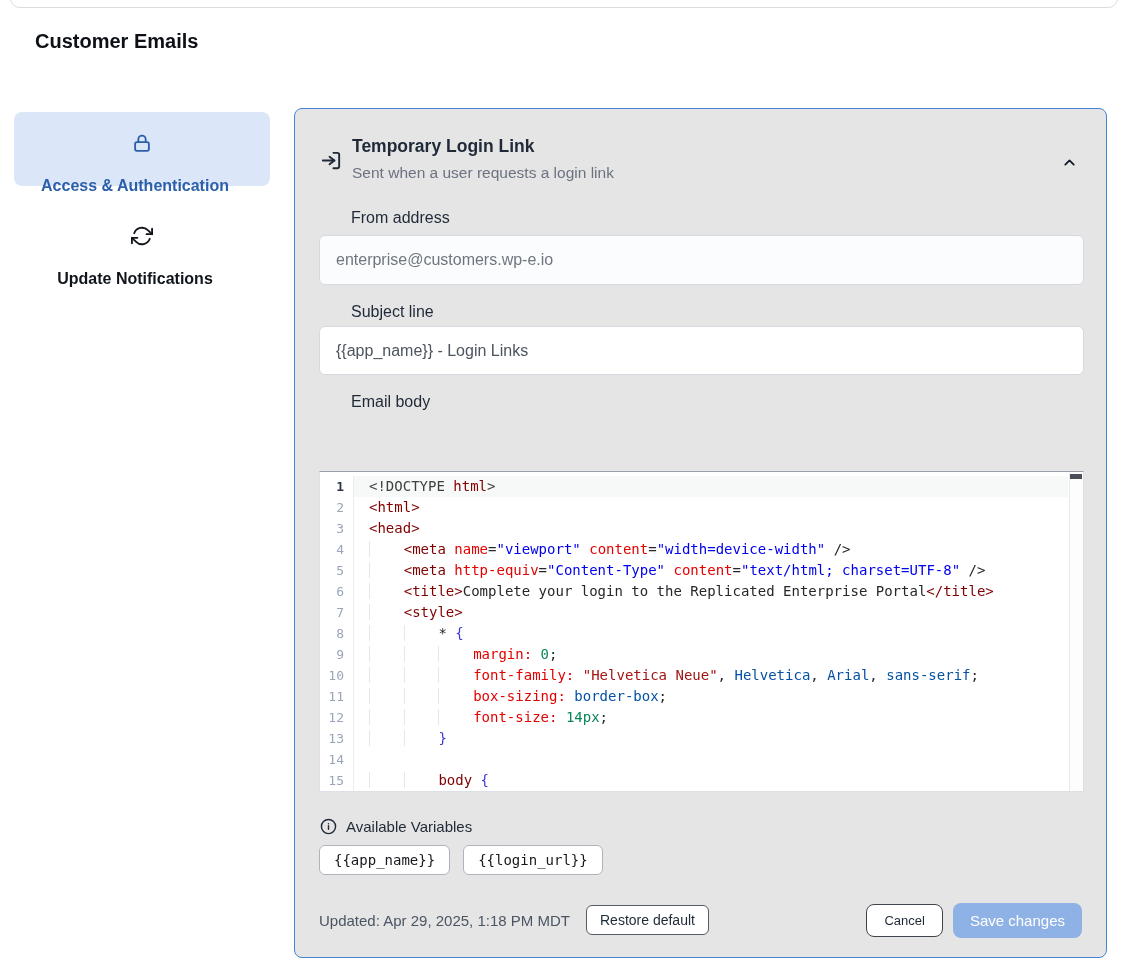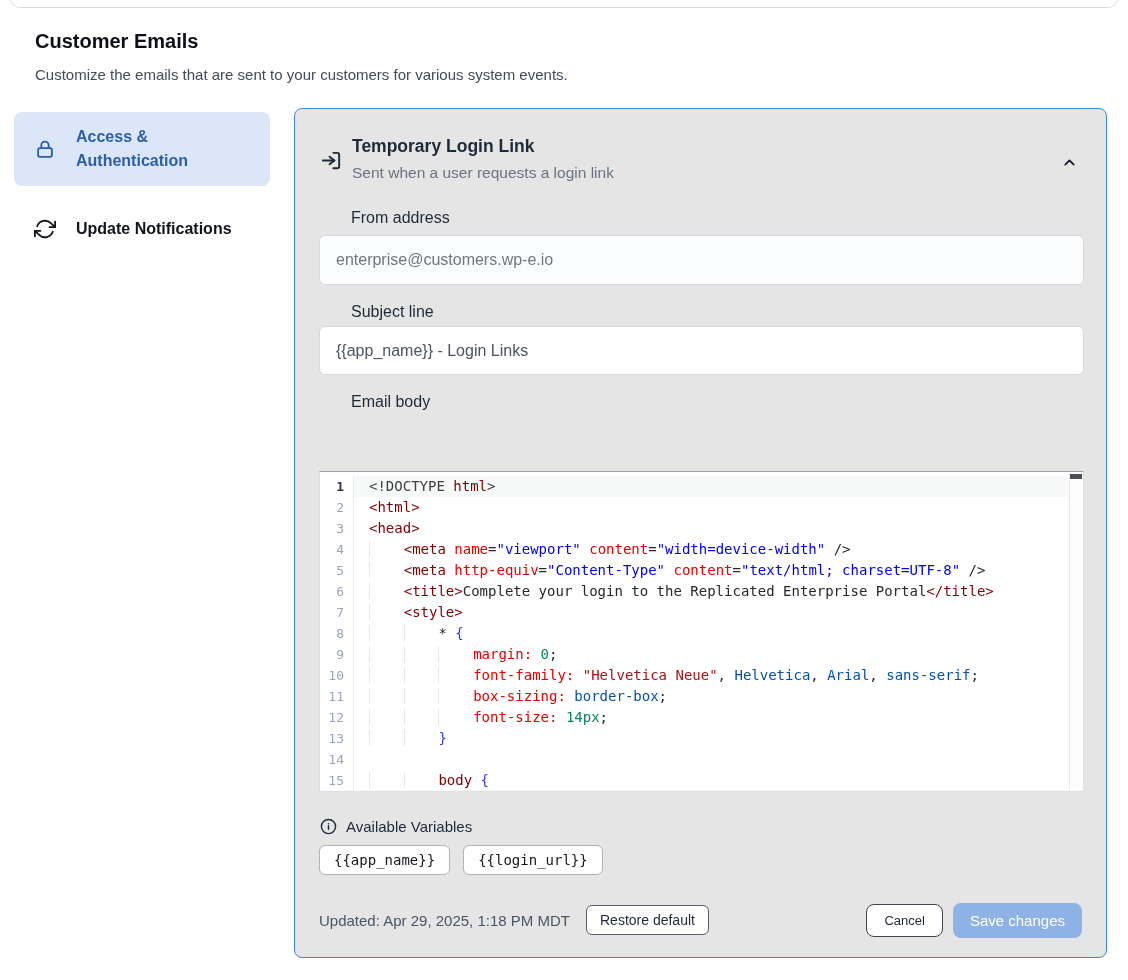--- a/index.html
+++ b/index.html
@@ -10,21 +10,21 @@
   }
   
   .prev-card-edge {
     position:absolute; left:10px; top:-30px; width:1108px; height:38px;
     border:1px solid #d8dce1; border-radius:10px; background:transparent;
   }
   .page-title { position:absolute; left:35px; top:30px; font-size:20px; font-weight:700; color:#0d1117; }
   .page-subtitle { position:absolute; left:35px; top:66px; font-size:15px; color:#414c59; }
 
   
-  .side-item { position:absolute; left:14px; width:256px; display:flex; align-items:center; border-radius:8px; cursor:pointer; }
+  .side-item { position:absolute; left:14px; width:256px; display:flex; align-items:center; border-radius:8px; cursor:pointer;flex-direction:column; }
   .side-item.active { top:112px; height:74px; background:#dbe7f8; }
   .side-item.plain  { top:205px; height:48px; background:transparent; }
   .side-icon { flex:0 0 62px; display:flex; justify-content:center; align-items:center; }
   .side-label { font-size:16px; font-weight:600; line-height:24px; padding-right:14px; }
   .side-item.active .side-label { color:#2c5faa; }
   .side-item.plain  .side-label { color:#10151c; }
 
   
   .panel {
     position:absolute; left:294px; top:108px; width:813px; height:850px;
@@ -97,21 +97,20 @@
   svg { display:block; }
 </style>
 </head>
 <body>
 
 <div class="screen">
 
   <div class="prev-card-edge"></div>
 
   <div class="page-title">Customer Emails</div>
-  <div class="page-subtitle">Customize the emails that are sent to your customers for various system events.</div>
 
   <div class="side-item active">
     <span class="side-icon">
       <svg width="22" height="22" viewBox="0 0 24 24" fill="none" stroke="#2c5faa" stroke-width="2" stroke-linecap="round" stroke-linejoin="round">
         <rect x="4.5" y="11" width="15" height="9.5" rx="2"></rect>
         <path d="M8 11V8a4 4 0 0 1 8 0v3"></path>
       </svg>
     </span>
     <span class="side-label">Access &amp; Authentication</span>
   </div>

